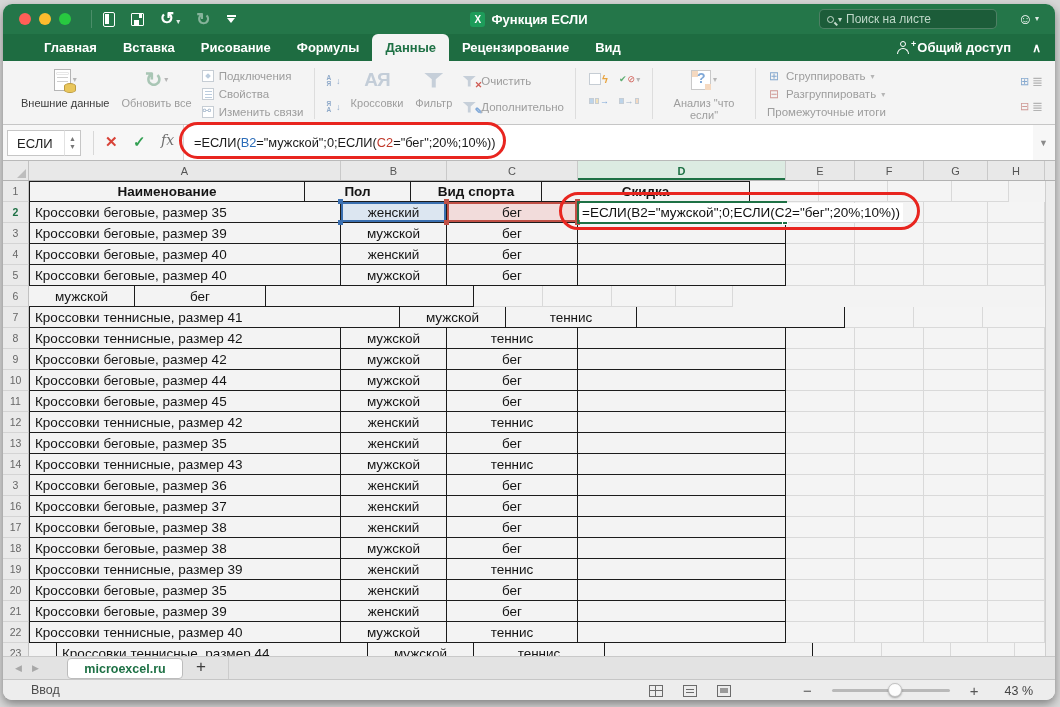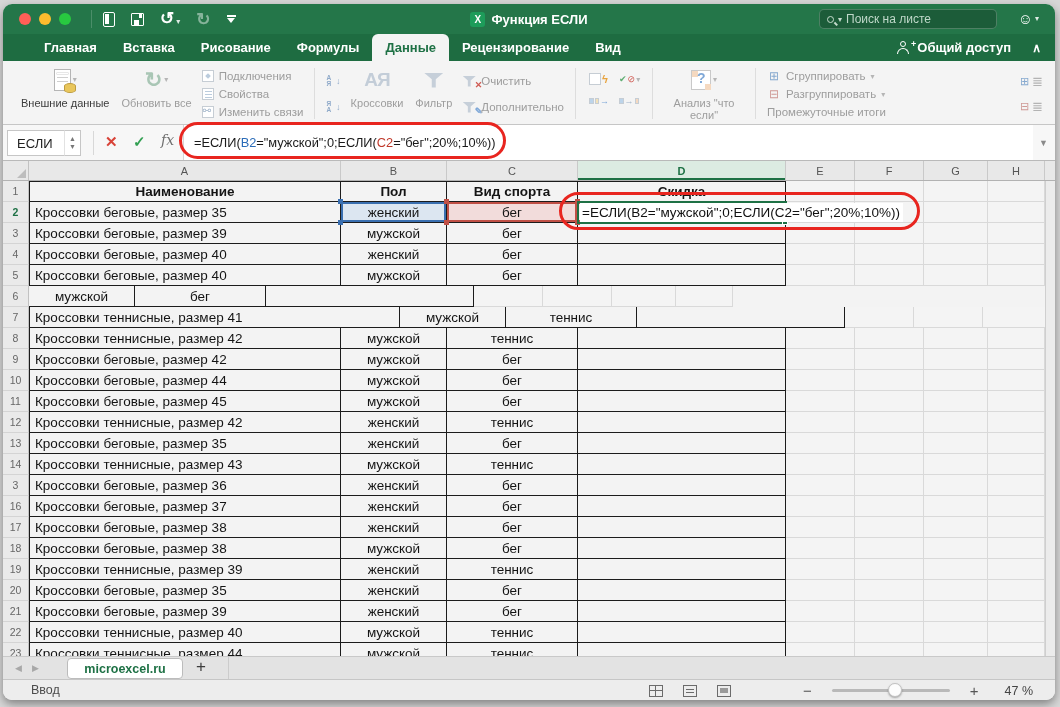--- a/index.html
+++ b/index.html
@@ -353,21 +353,21 @@
       <div class="colh active" style="width: 208px;">D</div>
       <div class="colh" style="width: 69px;">E</div>
       <div class="colh" style="width: 69px;">F</div>
       <div class="colh" style="width: 64px;">G</div>
       <div class="colh" style="width: 57px;">H</div>
     </div>
 
   <div class="rows" id="rows">
       <div class="grow hdr">
         <div class="gut">1</div>
-        <div class="tcell colA" style="width: 312px;">Наименование</div>
+        <div class="tcell colA" style="width: 276px;">Наименование</div>
         <div class="tcell" style="width: 106px;">Пол</div>
         <div class="tcell" style="width: 131px;">Вид спорта</div>
         <div class="tcell" style="width: 208px;">Скидка</div>
         <div class="ecell" style="width: 69px;"></div>
         <div class="ecell" style="width: 69px;"></div>
         <div class="ecell" style="width: 64px;"></div>
         <div class="ecell" style="width: 57px;"></div>
       </div>
       <div class="grow">
         <div class="gut active">2</div>
@@ -594,21 +594,21 @@
         <div class="tcell" style="width: 106px;">мужской</div>
         <div class="tcell" style="width: 131px;">теннис</div>
         <div class="tcell" style="width: 208px;"></div>
         <div class="ecell" style="width: 69px;"></div>
         <div class="ecell" style="width: 69px;"></div>
         <div class="ecell" style="width: 64px;"></div>
         <div class="ecell" style="width: 57px;"></div>
       </div>
       <div class="grow">
         <div class="gut">23</div>
-        <div class="tcell colA" style="width: 312px;">Кроссовки теннисные, размер 44</div>
+        <div class="tcell colA" style="width: 312px; margin-left: 27px;">Кроссовки теннисные, размер 44</div>
         <div class="tcell" style="width: 106px;">мужской</div>
         <div class="tcell" style="width: 131px;">теннис</div>
         <div class="tcell" style="width: 208px;"></div>
         <div class="ecell" style="width: 69px;"></div>
         <div class="ecell" style="width: 69px;"></div>
         <div class="ecell" style="width: 64px;"></div>
         <div class="ecell" style="width: 57px;"></div>
       </div>
     </div>
   <div class="vscroll"></div>
@@ -631,17 +631,17 @@
     <div class="status-mode">Ввод</div>
     <div class="status-right">
       <span class="vicon grid2"></span>
       <span class="vicon layout"></span>
       <span class="vicon pbreak"></span>
       <span class="zminus">−</span>
       <span class="ztrack">
           <span class="zknob"></span>
         </span>
       <span class="zplus">+</span>
-      <span class="zlabel">47 %</span>
+      <span class="zlabel">43 %</span>
     </div>
   </div>
 
 </div>
 
 </body></html>

